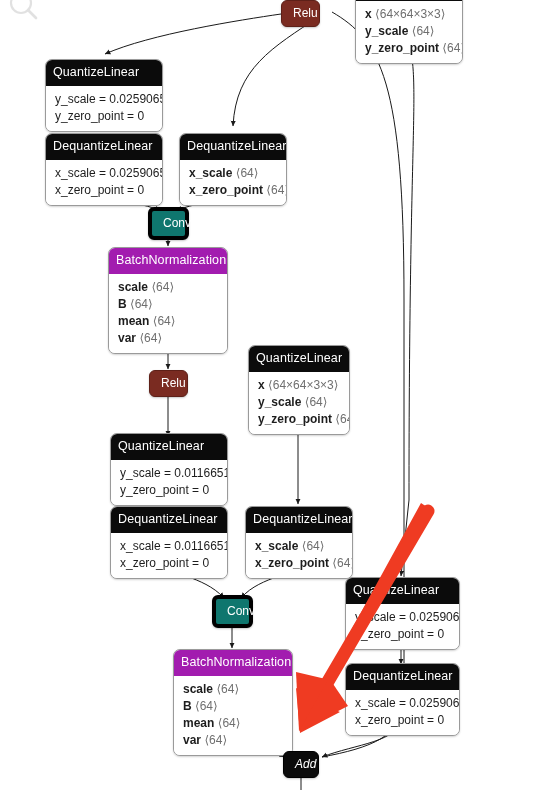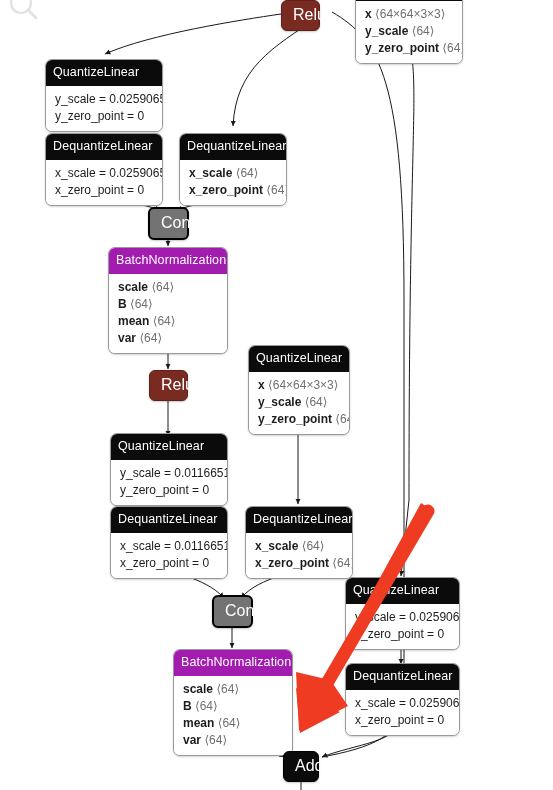--- a/index.html
+++ b/index.html
@@ -58,31 +58,31 @@
   }
   .attr .k { font-weight: bold; }
   .attr .dim { color: #6f6f6f; }
 
   
   .pill {
     position: absolute;
     box-sizing: border-box;
     border-radius: 6px;
     color: #ffffff;
-    font-size: 16px;
+    font-size: 12px;
     line-height: 1;
     padding: 6px 11px 7px 11px;
     text-align: center;
     white-space: nowrap;
     box-shadow: 0 1px 2px rgba(0,0,0,0.22);
     z-index: 5;
   }
   .pill.relu { background: #7a2b21; border: 1px solid #5e2018; }
-  .pill.conv { background: #737373; border: 2px solid #000000; }
-  .pill.add  { background: #0b0b0b; border: 1px solid #000000; }
+  .pill.conv { background: #0f766e; border: 4px solid #000000; }
+  .pill.add  { background: #0b0b0b; border: 1px solid #000000; font-style: italic; }
 
   
   #annotation { position: absolute; left:0; top:0; width:553px; height:790px; z-index: 9; }
 
   
   #watermark {
     position: absolute;
     right: 12px;
     bottom: 18px;
     font-size: 17px;

